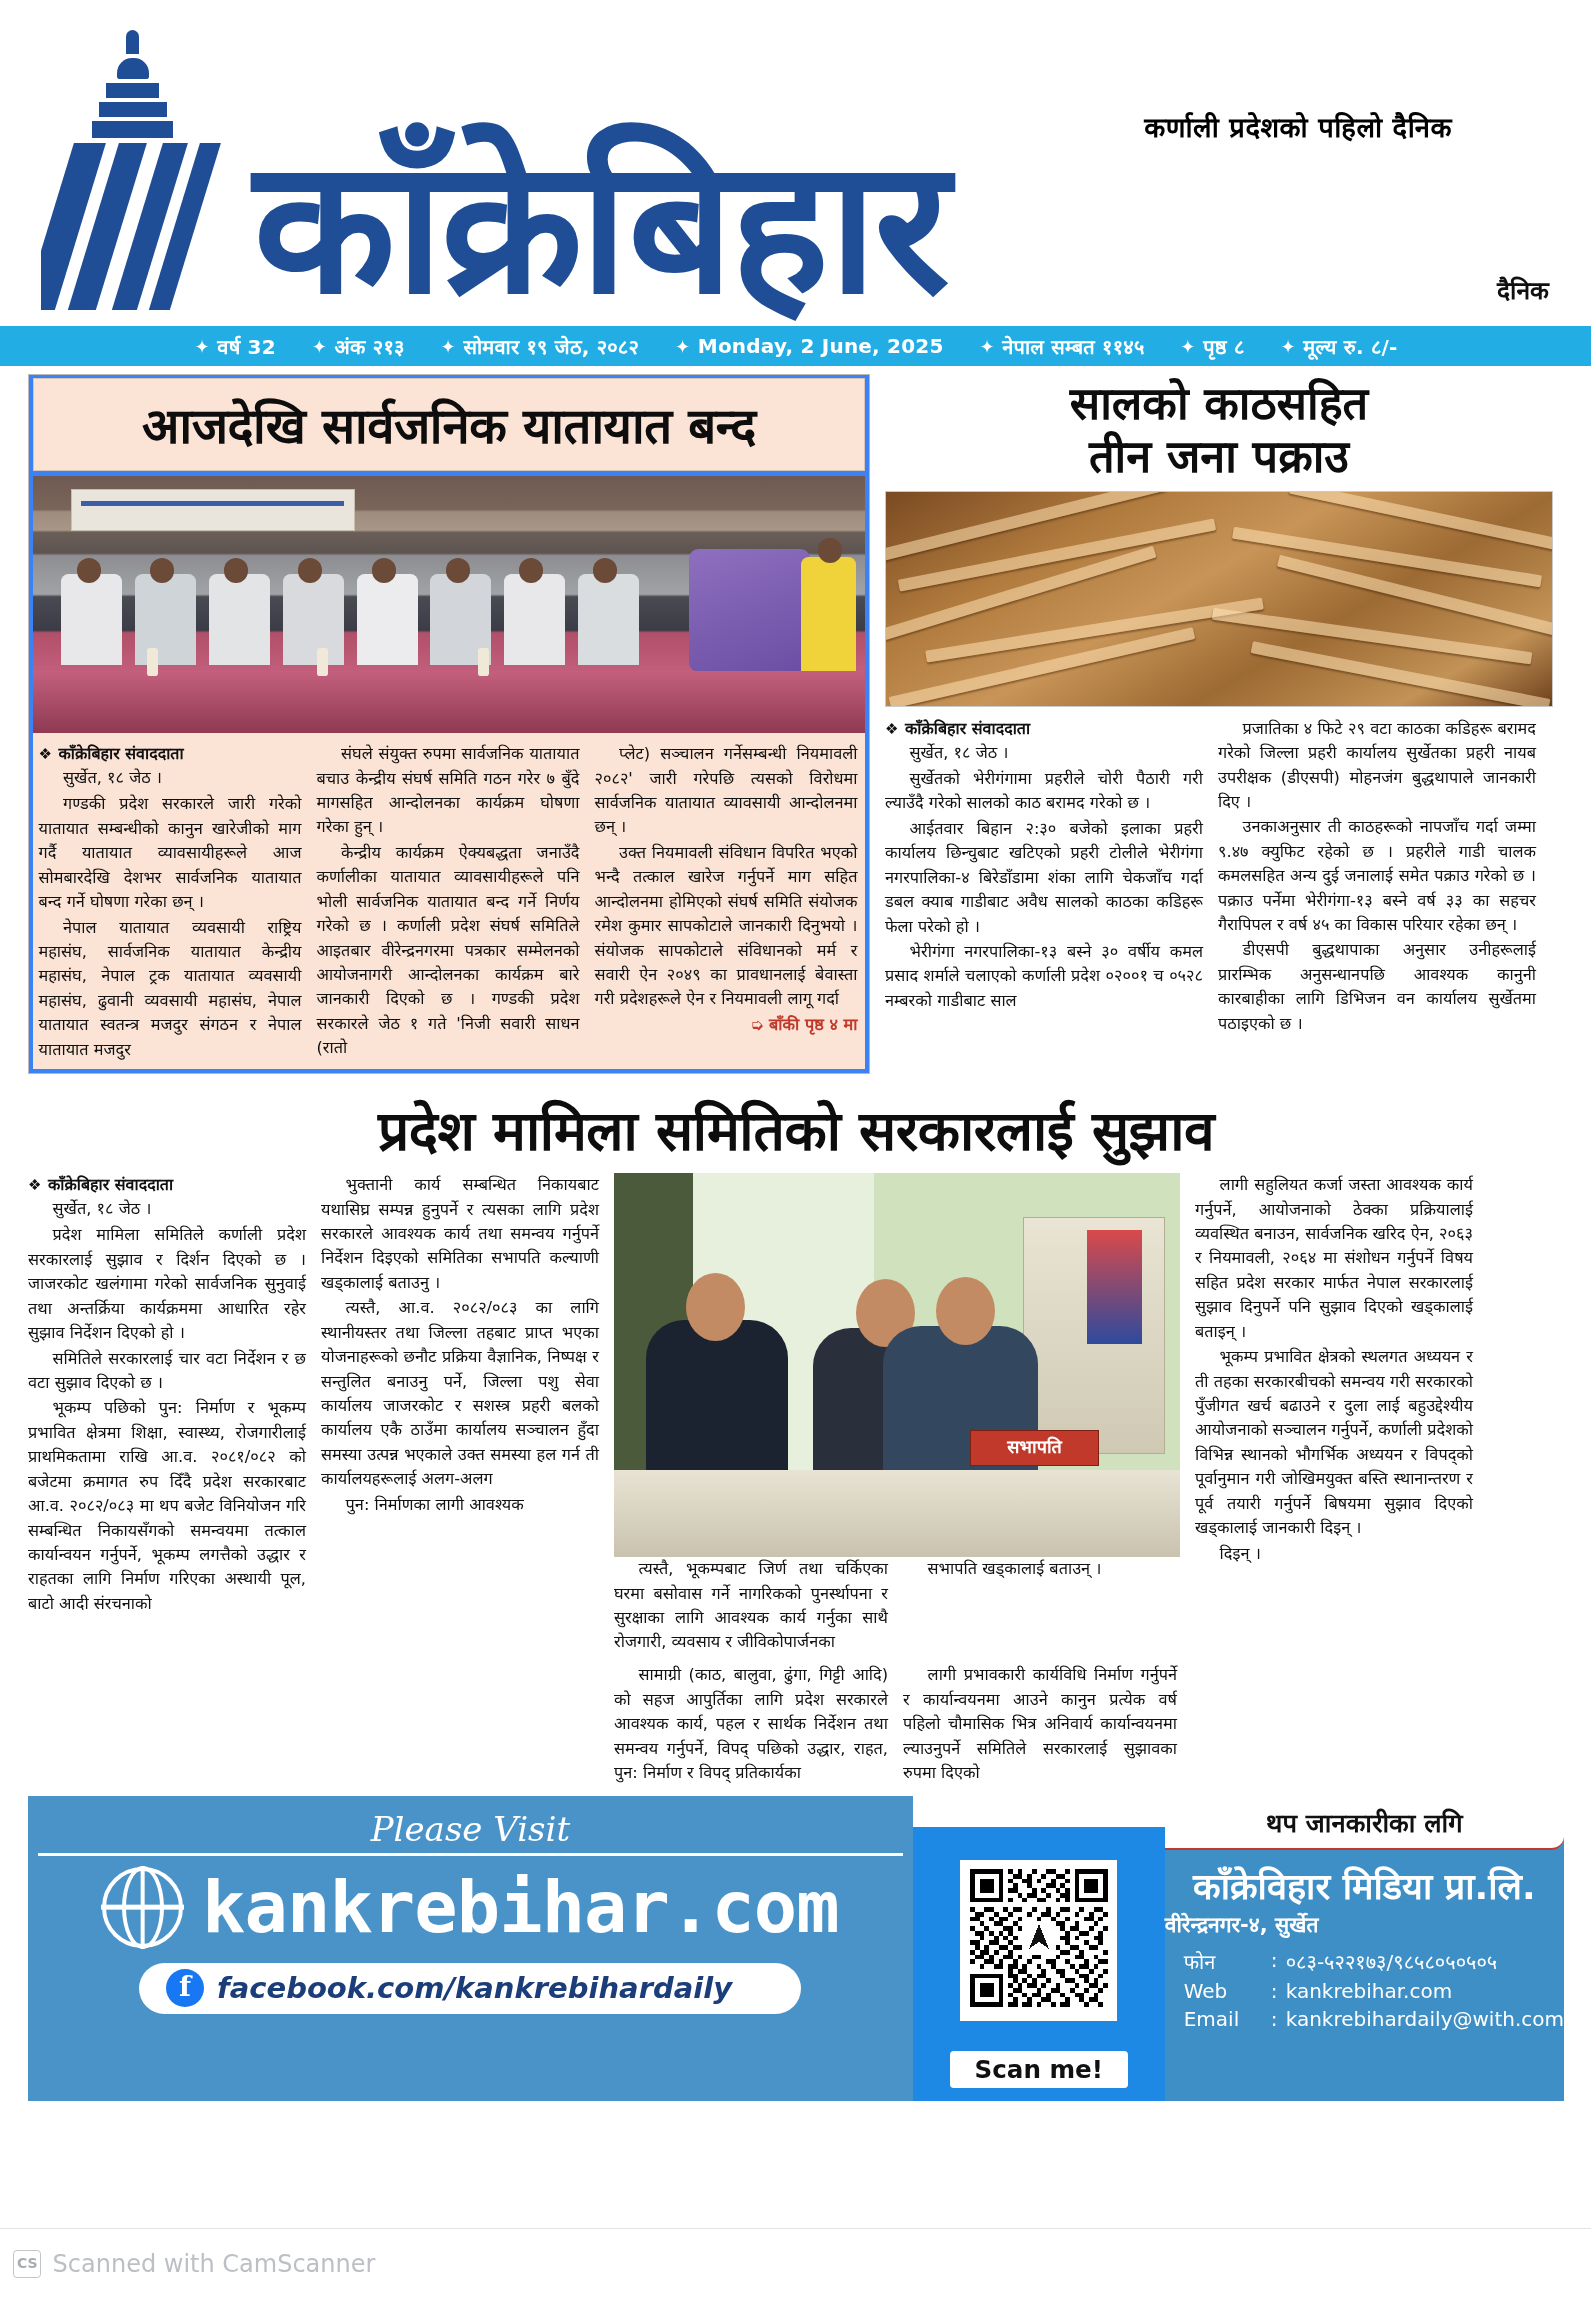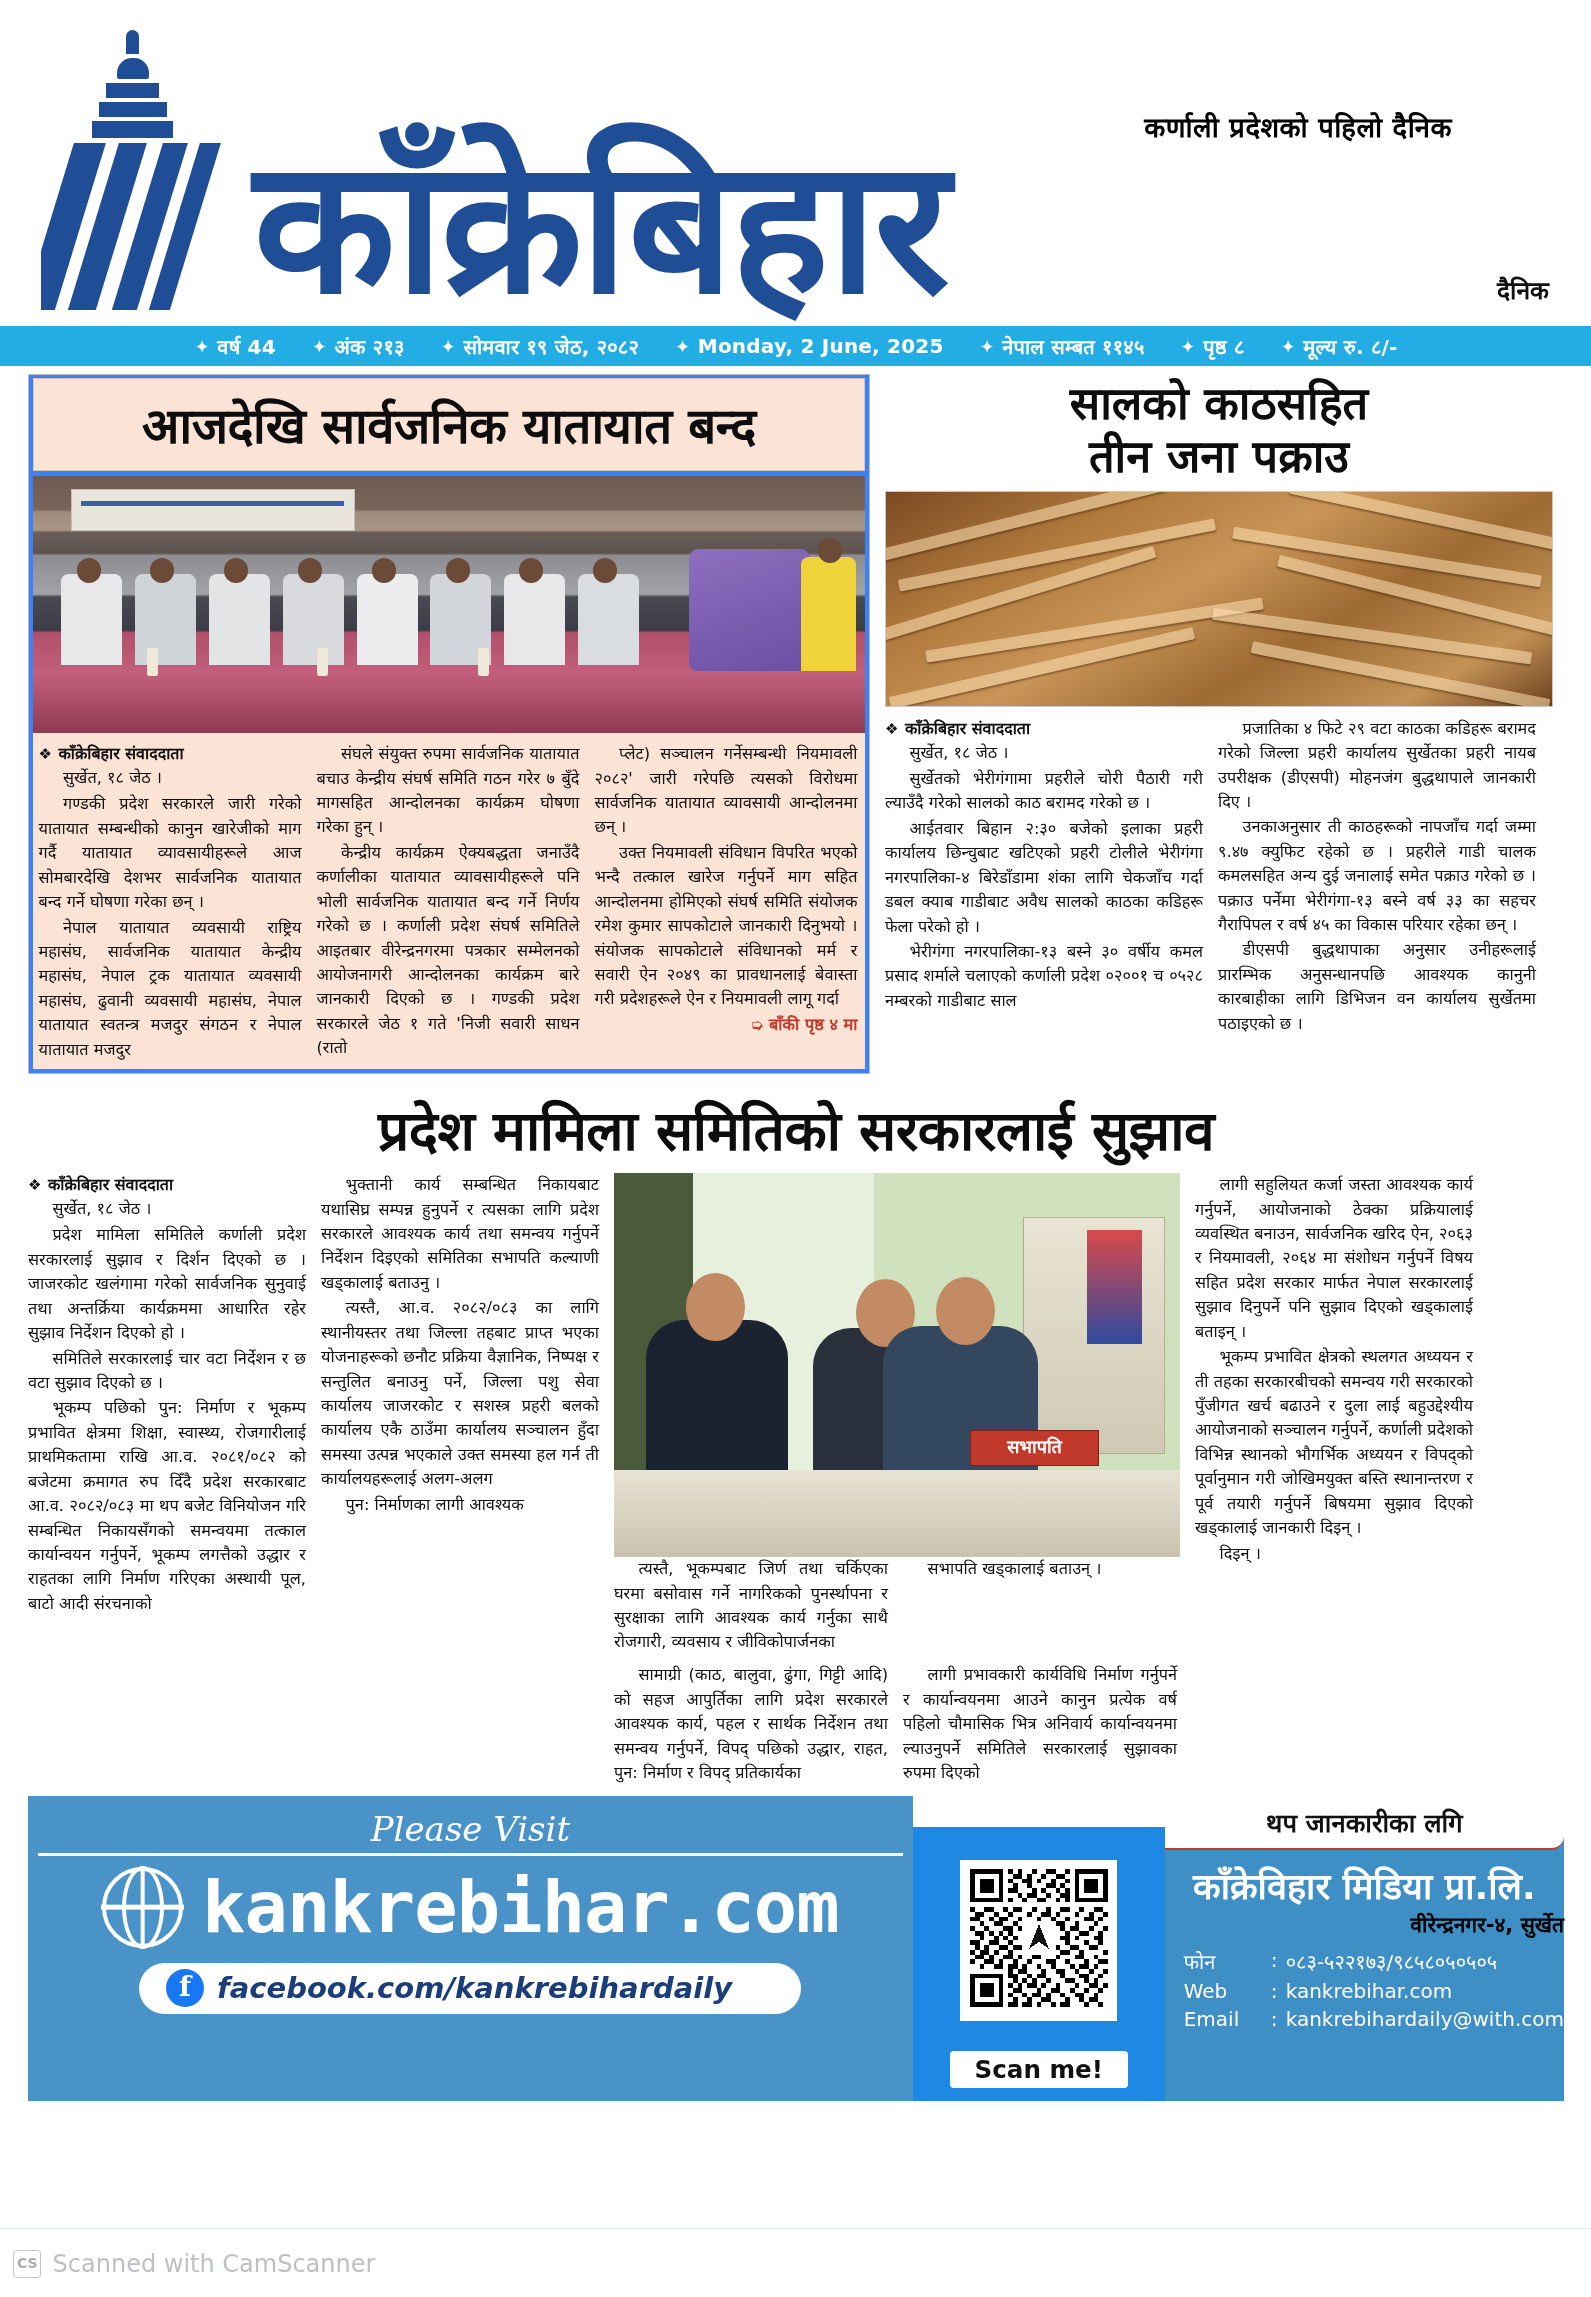--- a/index.html
+++ b/index.html
@@ -160,21 +160,21 @@
   .qr-frame { background: #fff; padding: 9.5px; border: 8.5px solid #1E88E5; }
   .qr-img { width: 138px; height: 138px; position: relative; background: #fff; }
   .scan-pill { margin-top: 11.4px; background: #fff; border-radius: 3.8px; padding: 3.8px 24.6px;
                font-size: 24.6px; font-weight: 700; color: #111; }
 
   .ad-right { flex: 1; background: #3E8FC6; position: relative; padding: 0; }
   .thap-tab { background: #fff; border-bottom: 2.8px solid #c0392b; padding: 9.5px 0 7.6px 0;
               text-align: center; font-size: 25.6px; font-weight: 700; color: #111;
               border-radius: 0 0 13.2px 0; margin-right: 0; }
   .media-name { color: #fff; font-size: 36px; font-weight: 700; text-align: center; padding-top: 11.4px; }
-  .media-addr { color: #000000; font-size: 21px; font-weight: 700; text-align: right; padding-bottom: 7.6px; }
+  .media-addr { color: #ffffff; font-size: 21px; font-weight: 700; text-align: left; padding-bottom: 7.6px; }
   .contact-line { display: flex; color: #fff; font-size: 20px; padding: 1.9px 0 1.9px 19px; }
   .contact-line .k { width: 87px; flex: 0 0 87px; }
   .contact-line .s { width: 15px; flex: 0 0 15px; }
 
   
   .scan-foot { position: absolute; left: 0; bottom: 0; width: 100%; height: 70px;
                border-top: 0.9px solid #dfe4e8; display: flex; align-items: center; gap: 11.4px; padding-left: 13.2px; }
   .cs-badge { width: 28px; height: 28px; border: 1.9px solid #c2c6c9; border-radius: 3.8px; color: #a9adb1;
               font-size: 14px; font-weight: 700; text-align: center; line-height: 24.6px; }
   .cs-text { color: #bcc0c4; font-size: 24px; }
@@ -205,21 +205,21 @@
         <div class="tagline">कर्णाली प्रदेशको पहिलो दैनिक</div>
         <div class="wordmark">काँक्रेबिहार</div>
         <div class="dainik">दैनिक</div>
       </div>
     </div>
   </div>
 
   <div class="infobar">
     <span class="it">
         <span class="dia">✦</span>
-        <span>वर्ष 44</span>
+        <span>वर्ष 32</span>
       </span>
     <span class="it">
         <span class="dia">✦</span>
         <span>अंक २१३</span>
       </span>
     <span class="it">
         <span class="dia">✦</span>
         <span>सोमवार १९ जेठ, २०८२</span>
       </span>
     <span class="it">

